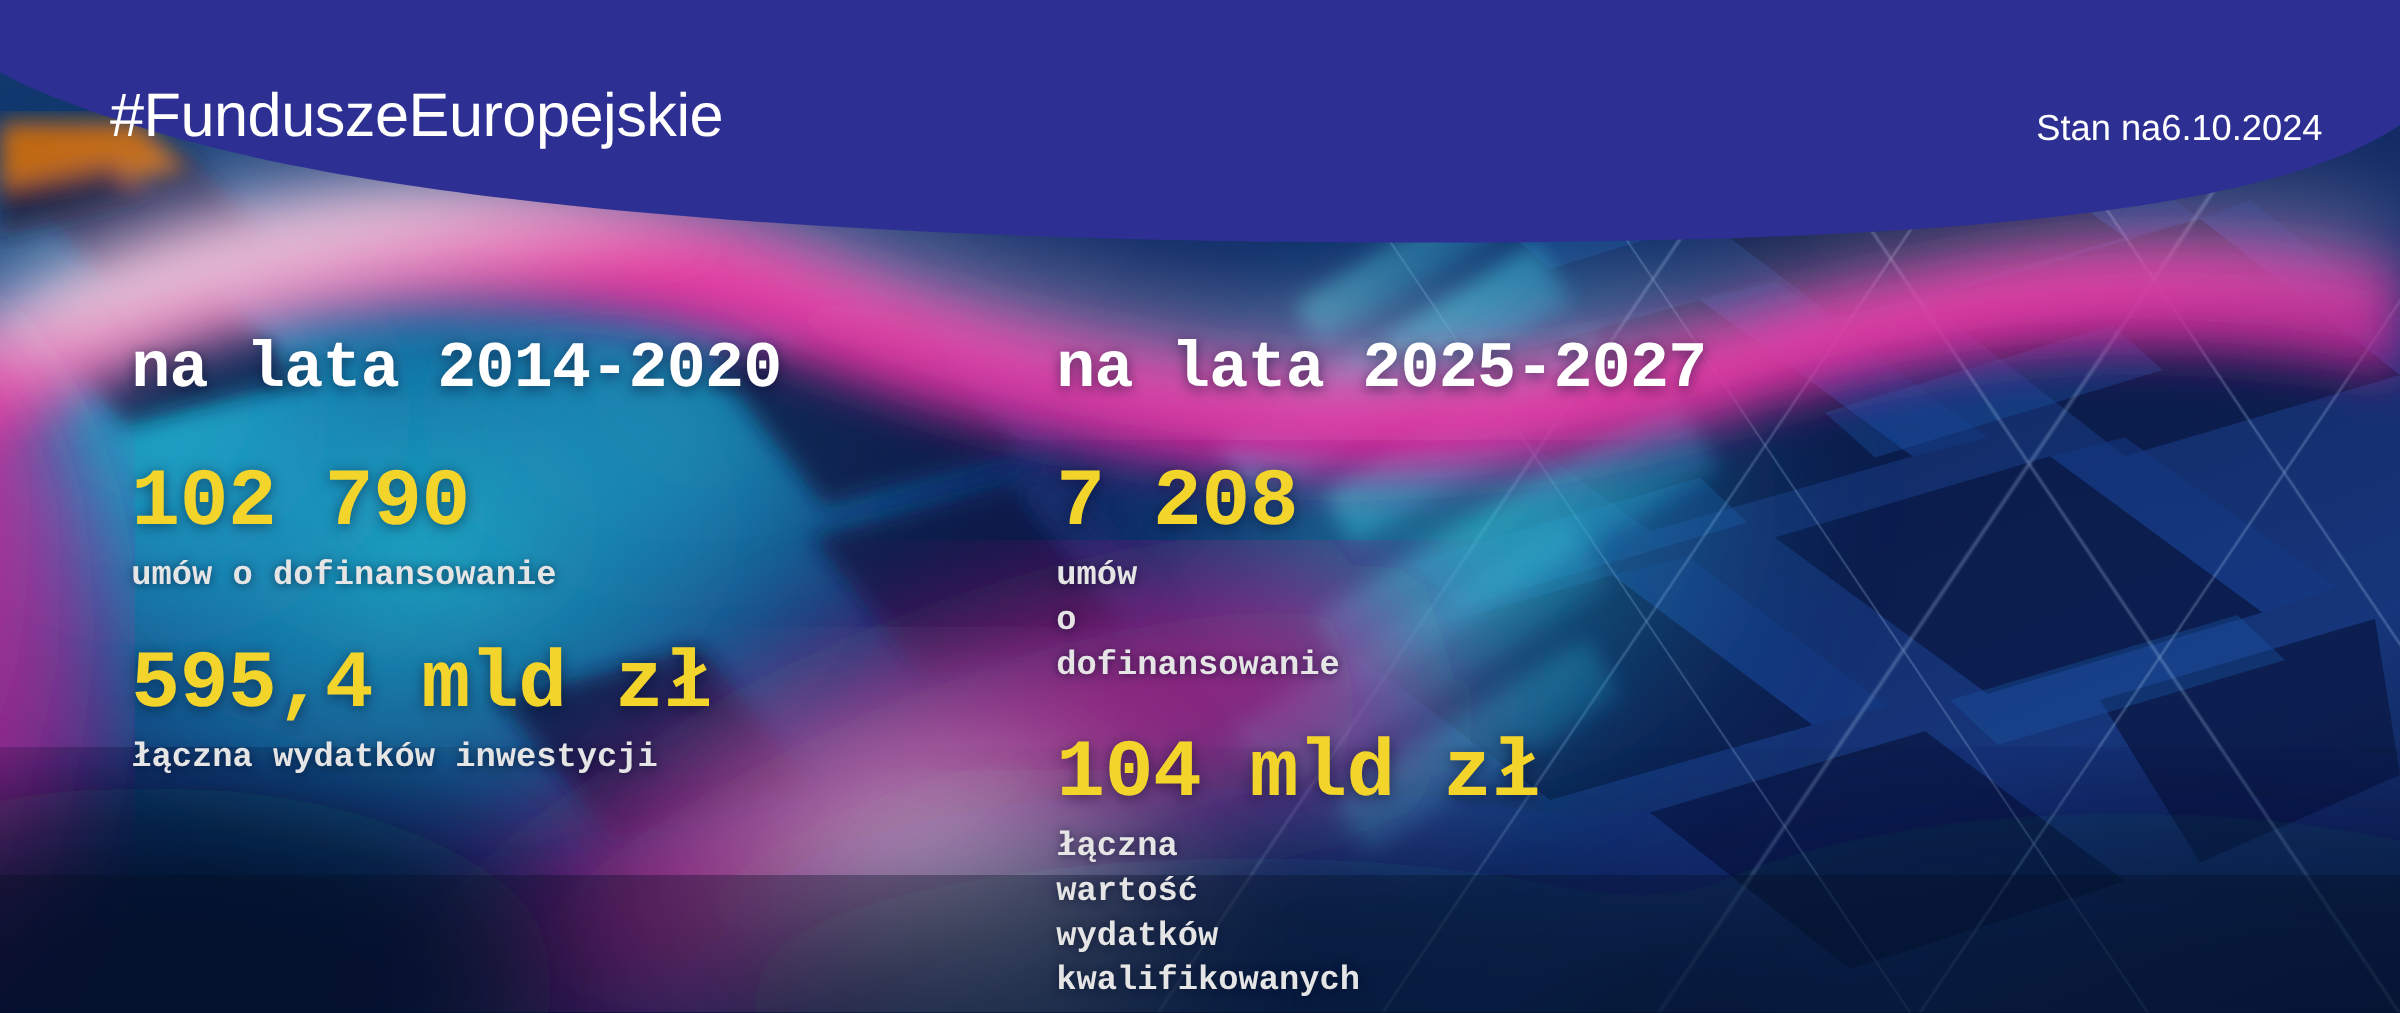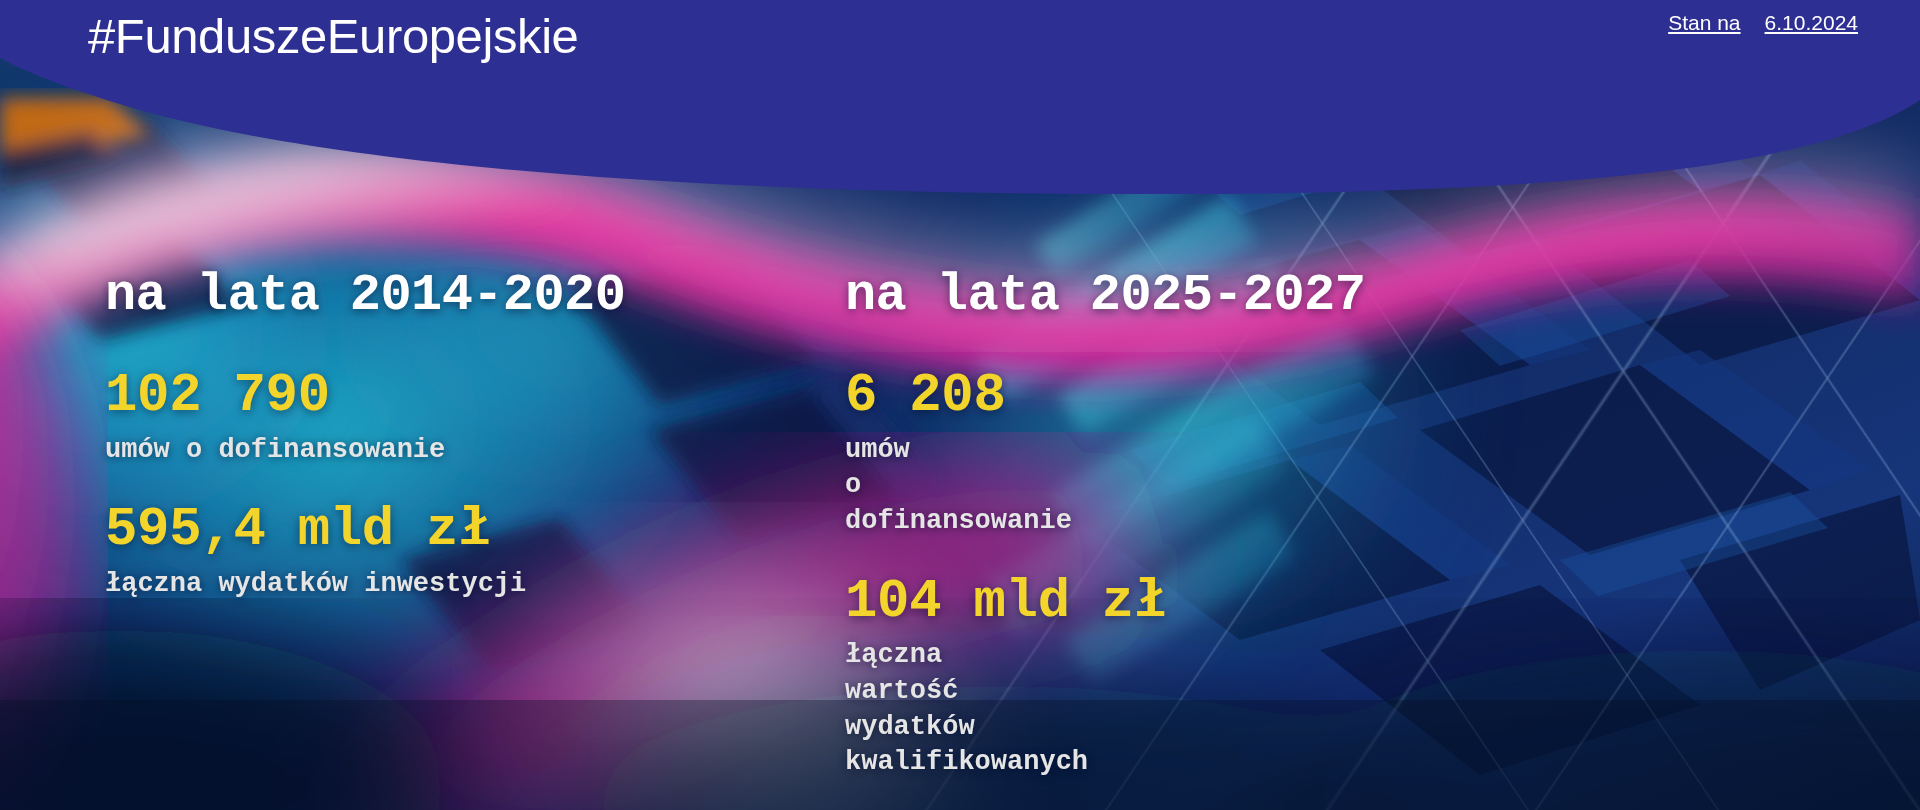--- a/index.html
+++ b/index.html
@@ -20,38 +20,38 @@
 
   
   .header-shape {
     position:absolute; left:0; top:0; width:1920px; height:200px;
     pointer-events:none;
   }
   .header-shape svg { display:block; width:1920px; height:200px; }
 
   .header-content {
     position:absolute; left:0; top:0; width:1920px; height:118px;
-    display:flex; align-items:flex-start; justify-content:space-between;
+    display:flex; align-items:flex-end; justify-content:space-between;
     padding:12px 62px 0 88px;
   }
   .brand-title {
     color:#ffffff;
     font-size:49px;
     font-weight:400;
     letter-spacing:-0.4px;
     line-height:1;
     white-space:nowrap;
   }
   .date-line {
     color:#ffffff;
-    font-size:21px;
+    font-size:29px;
     font-weight:400;
     line-height:1;
     white-space:nowrap;
-    display:flex; align-items:baseline; gap:24px;text-decoration:underline;
+    display:flex; align-items:baseline; gap:0;
   }
 
   
   .columns {
     position:absolute;
     left:0; top:270px; width:1920px;
     display:flex;
   }
   .col { position:relative;font-family:Liberation Mono, monospace; }
   .col-left  { width:740px; padding-left:105px; }
@@ -66,21 +66,21 @@
     white-space:nowrap;
     text-shadow:0 2px 10px rgba(4,10,40,.55);
     margin-bottom:46px;
   }
 
   .stat { margin-bottom:34px; }
   .stat:last-child { margin-bottom:0; }
 
   .stat-value {
     color:#f3d42b;
-    font-size:54px;
+    font-size:65px;
     font-weight:bold;
     line-height:1.05;
     letter-spacing:-0.3px;
     white-space:nowrap;
     text-shadow:0 2px 10px rgba(4,10,40,.5);
   }
   .stat-label {
     color:#e5e5e5;
     font-size:27px;
     font-weight:bold;
@@ -316,21 +316,21 @@
       <div class="stat">
         <div class="stat-value">595,4 mld zł</div>
         <div class="stat-label">łączna wydatków inwestycji</div>
       </div>
     </div>
 
     <div class="col col-right">
       <div class="col-heading">na lata 2025-2027</div>
 
       <div class="stat">
-        <div class="stat-value">6 208</div>
+        <div class="stat-value">7 208</div>
         <div class="stat-label">umów o dofinansowanie</div>
       </div>
 
       <div class="stat">
         <div class="stat-value">104 mld zł</div>
         <div class="stat-label">łączna wartość
 wydatków kwalifikowanych</div>
       </div>
     </div>
 

